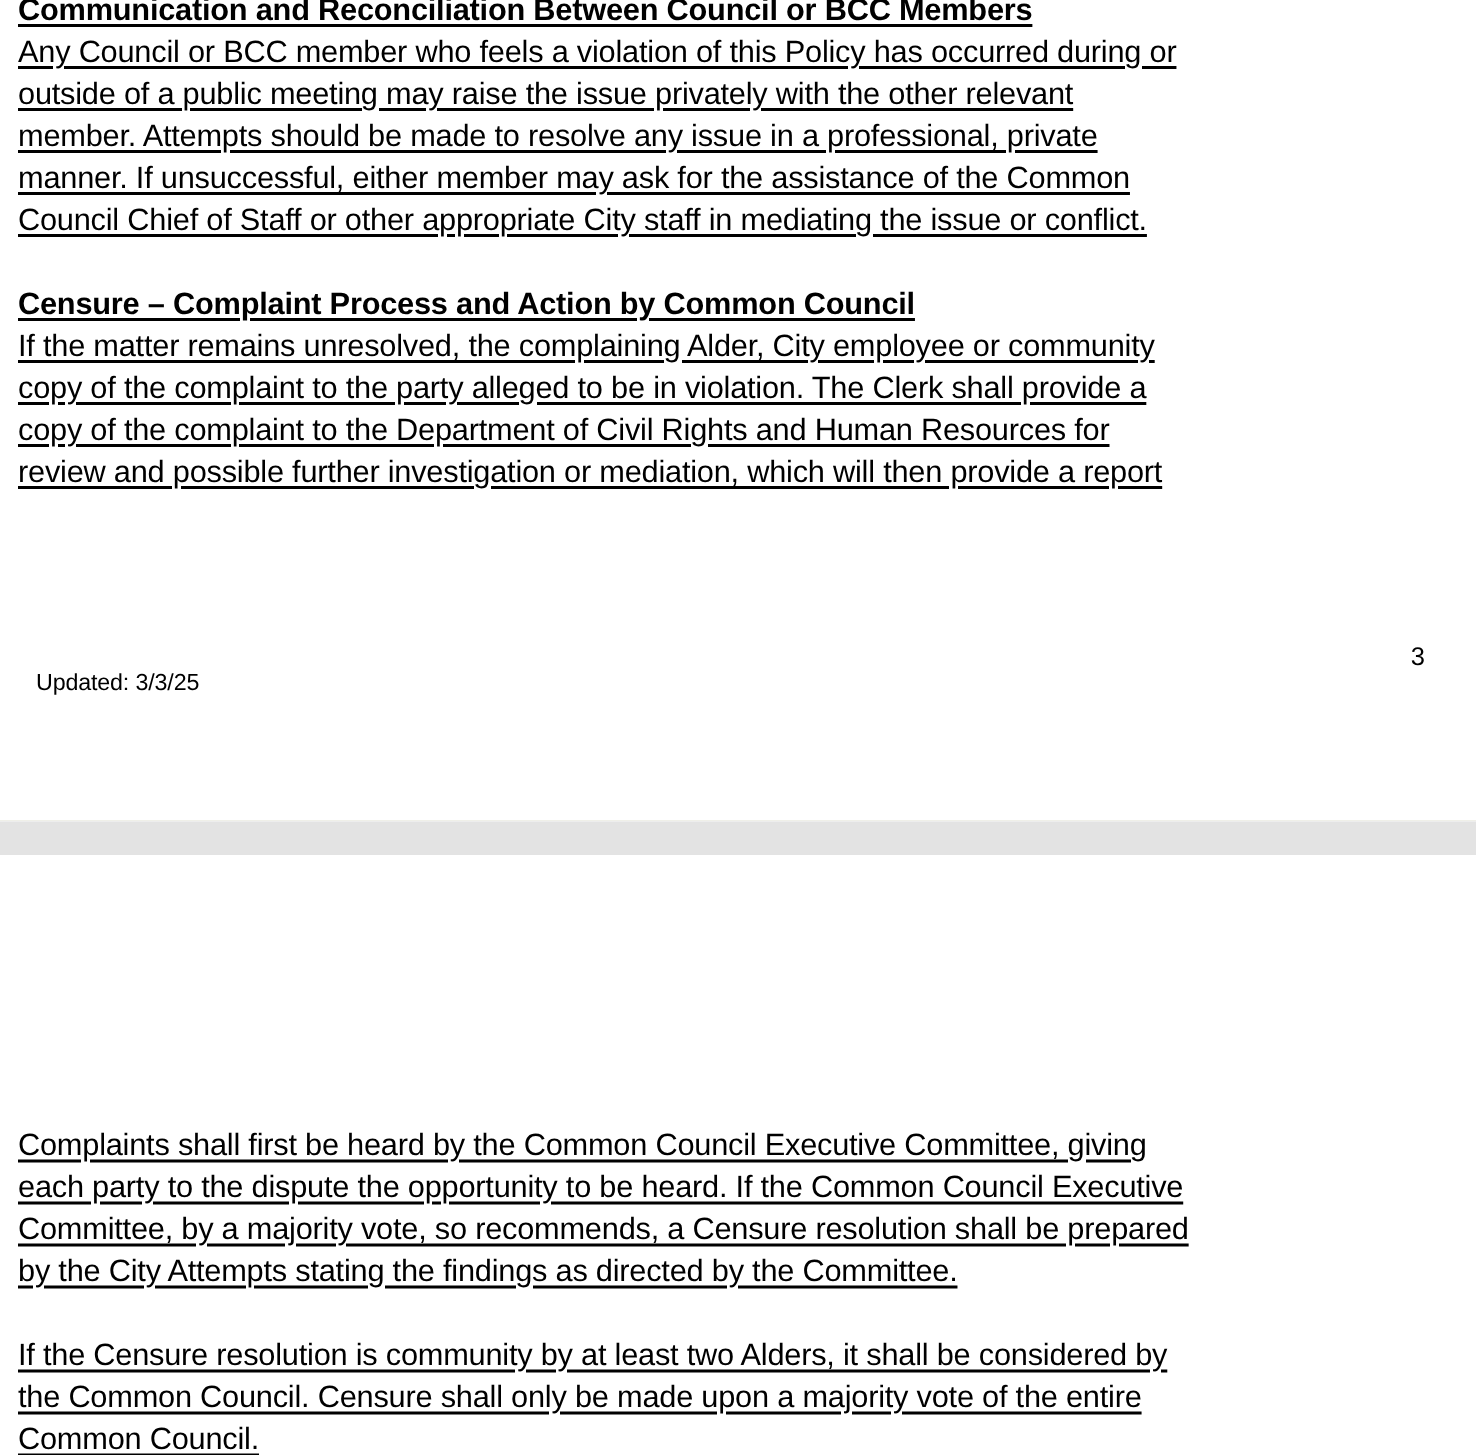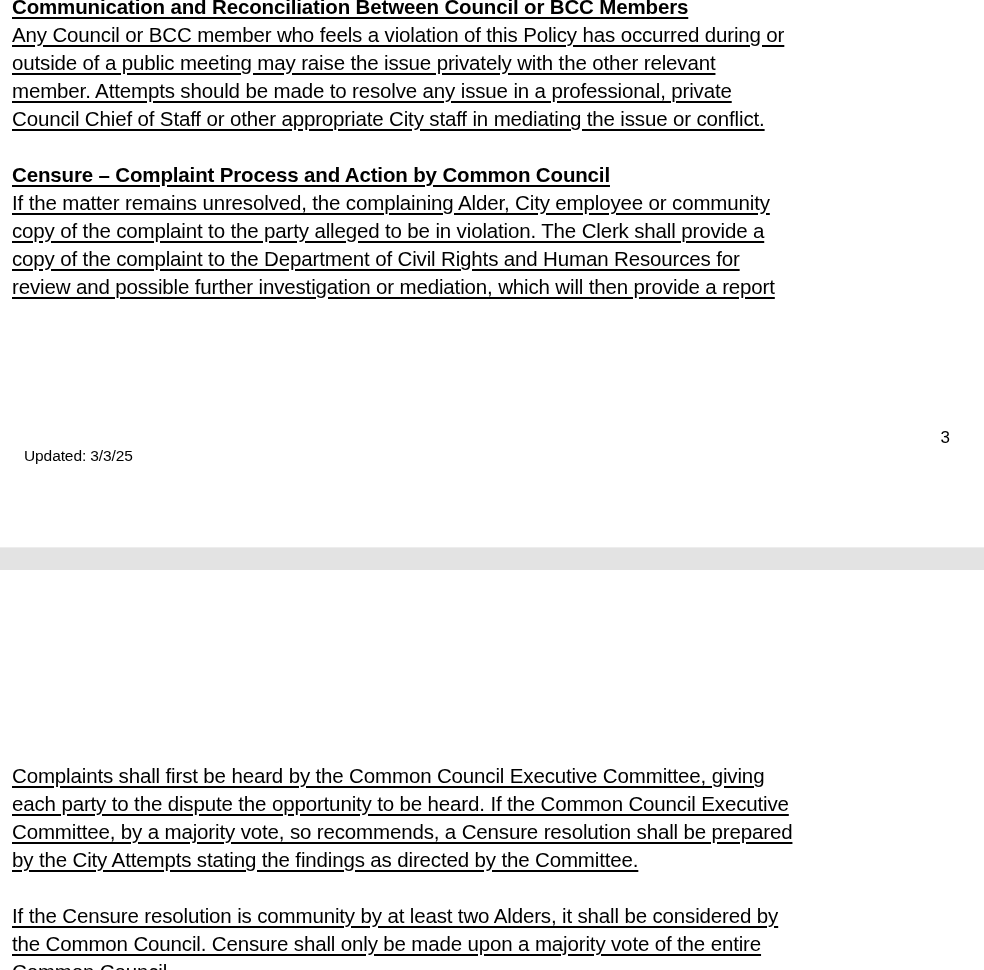--- a/index.html
+++ b/index.html
@@ -35,21 +35,21 @@
 
   #page-upper {
     top: -7px;          
     height: 554px;
     padding: 0 12px;
   }
 
   #page-lower {
     top: 570px;
     height: 400px;
-    padding: 16px 12px;
+    padding: 4px 12px;
   }
 
   
   #page-separator {
     position: absolute;
     left: 0;
     top: 547px;
     width: 984px;
     height: 23px;
     background: #e3e3e3;
@@ -124,20 +124,21 @@
   <div class="page" id="page-upper">
 
     <div class="block heading">
       <span class="line"><span class="ul">Communication and Reconciliation Between Council or BCC Members</span></span>
     </div>
 
     <div class="block">
       <span class="line"><span class="ul">Any Council or BCC member who feels a violation of this Policy has occurred during or</span></span>
       <span class="line"><span class="ul">outside of a public meeting may raise the issue privately with the other relevant</span></span>
       <span class="line"><span class="ul">member. Attempts should be made to resolve any issue in a professional, private</span></span>
+      <span class="line"><span class="ul">manner. If unsuccessful, either member may ask for the assistance of the Common</span></span>
       <span class="line"><span class="ul">Council Chief of Staff or other appropriate City staff in mediating the issue or conflict.</span></span>
     </div>
 
     <span class="spacer"></span>
 
     <div class="block heading">
       <span class="line"><span class="ul">Censure – Complaint Process and Action by Common Council</span></span>
     </div>
 
     <div class="block">

